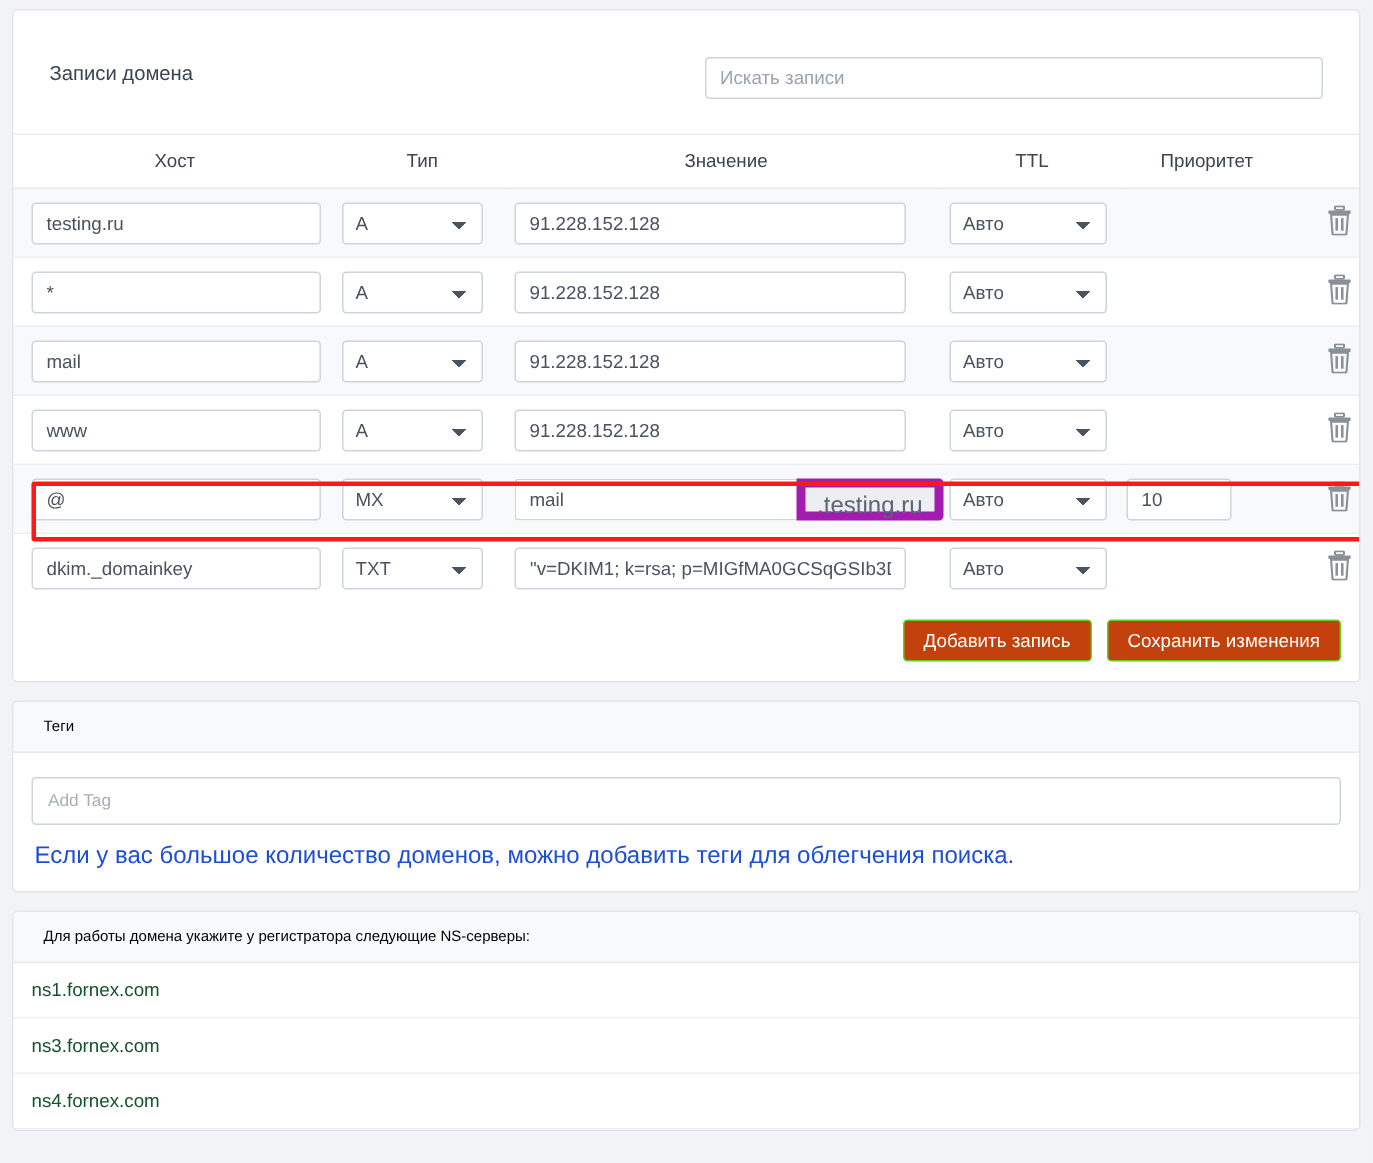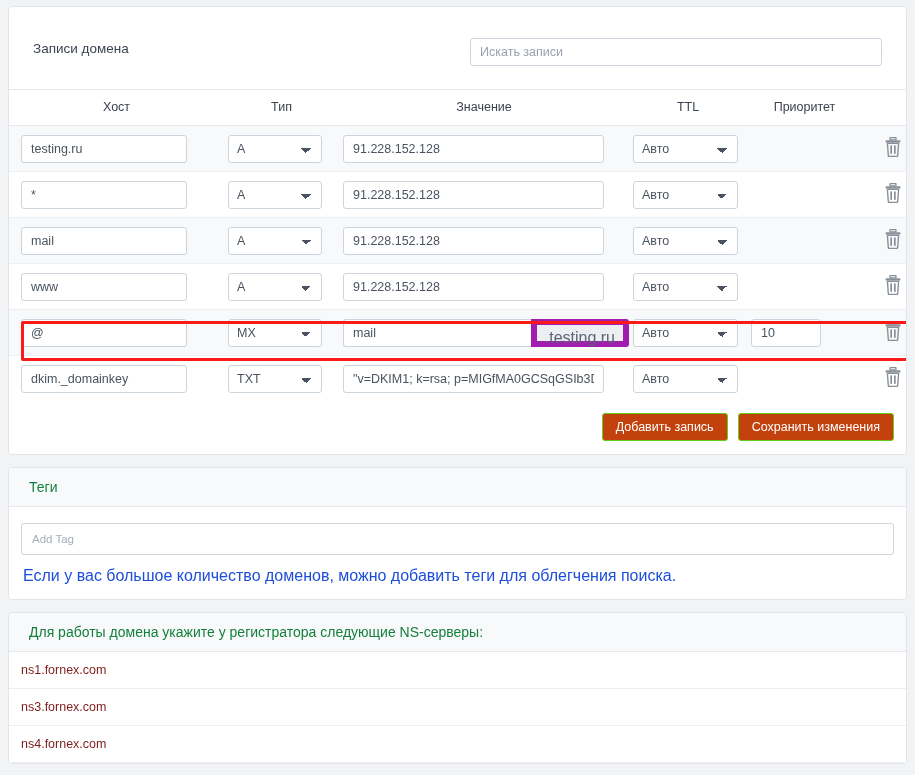--- a/index.html
+++ b/index.html
@@ -83,21 +83,21 @@
     height: 28px;
     border: 1px solid #ccd4de;
     border-radius: 3px;
     background: #fff;
     padding: 0 9px;
     font-family: inherit;
     font-size: 12.5px;
     color: #4a535f;
     outline: none;
   }
-  .inp-host  { width: 166px; }
+  .inp-host  { width: 193px; }
   .inp-value { width: 261px; }
   .inp-value-short { width: 194px; border-top-right-radius: 0; border-bottom-right-radius: 0; border-right: 0; }
   .inp-prio  { width: 70px; }
 
   .suffix {
     height: 28px;
     line-height: 26px;
     border: 6px solid #a21caf;
     border-top-right-radius: 3px;
     border-bottom-right-radius: 3px;
@@ -158,43 +158,43 @@
     padding: 0 13px;
     height: 28px;
     cursor: pointer;
   }
 
   
   .card-head {
     background: #f8f9fa;
     border-bottom: 1px solid #e6e8ec;
     padding: 11px 20px;
-    font-size: 14px;
-    color: #15803d;
+    font-size: 10px;
+    color: #000000;
   }
   .card-body { padding: 16px 12px 14px 12px; background: #fff; }
   .tag-input {
     width: 100%; height: 32px;
     border: 1px solid #ccd4de;
     border-radius: 3px;
     background: #fff;
     padding: 0 10px;
     font-family: inherit;
     font-size: 11.5px;
     color: #4a535f;
     outline: none;
   }
   .tag-input::placeholder { color: #a7aeb8; }
   .tag-hint { margin-top: 12px; font-size: 16px; color: #1d4ed8; padding-left: 2px; }
 
   
   .ns-row {
     padding: 11px 12px;
     font-size: 12.5px;
-    color: #7f1d1d;
+    color: #14532d;
     border-bottom: 1px solid #eceef1;
     background: #fff;
   }
   .ns-row:last-child { border-bottom: 1px solid #eceef1; }
 </style>
 </head>
 <body>
 
 <div class="page">
 

